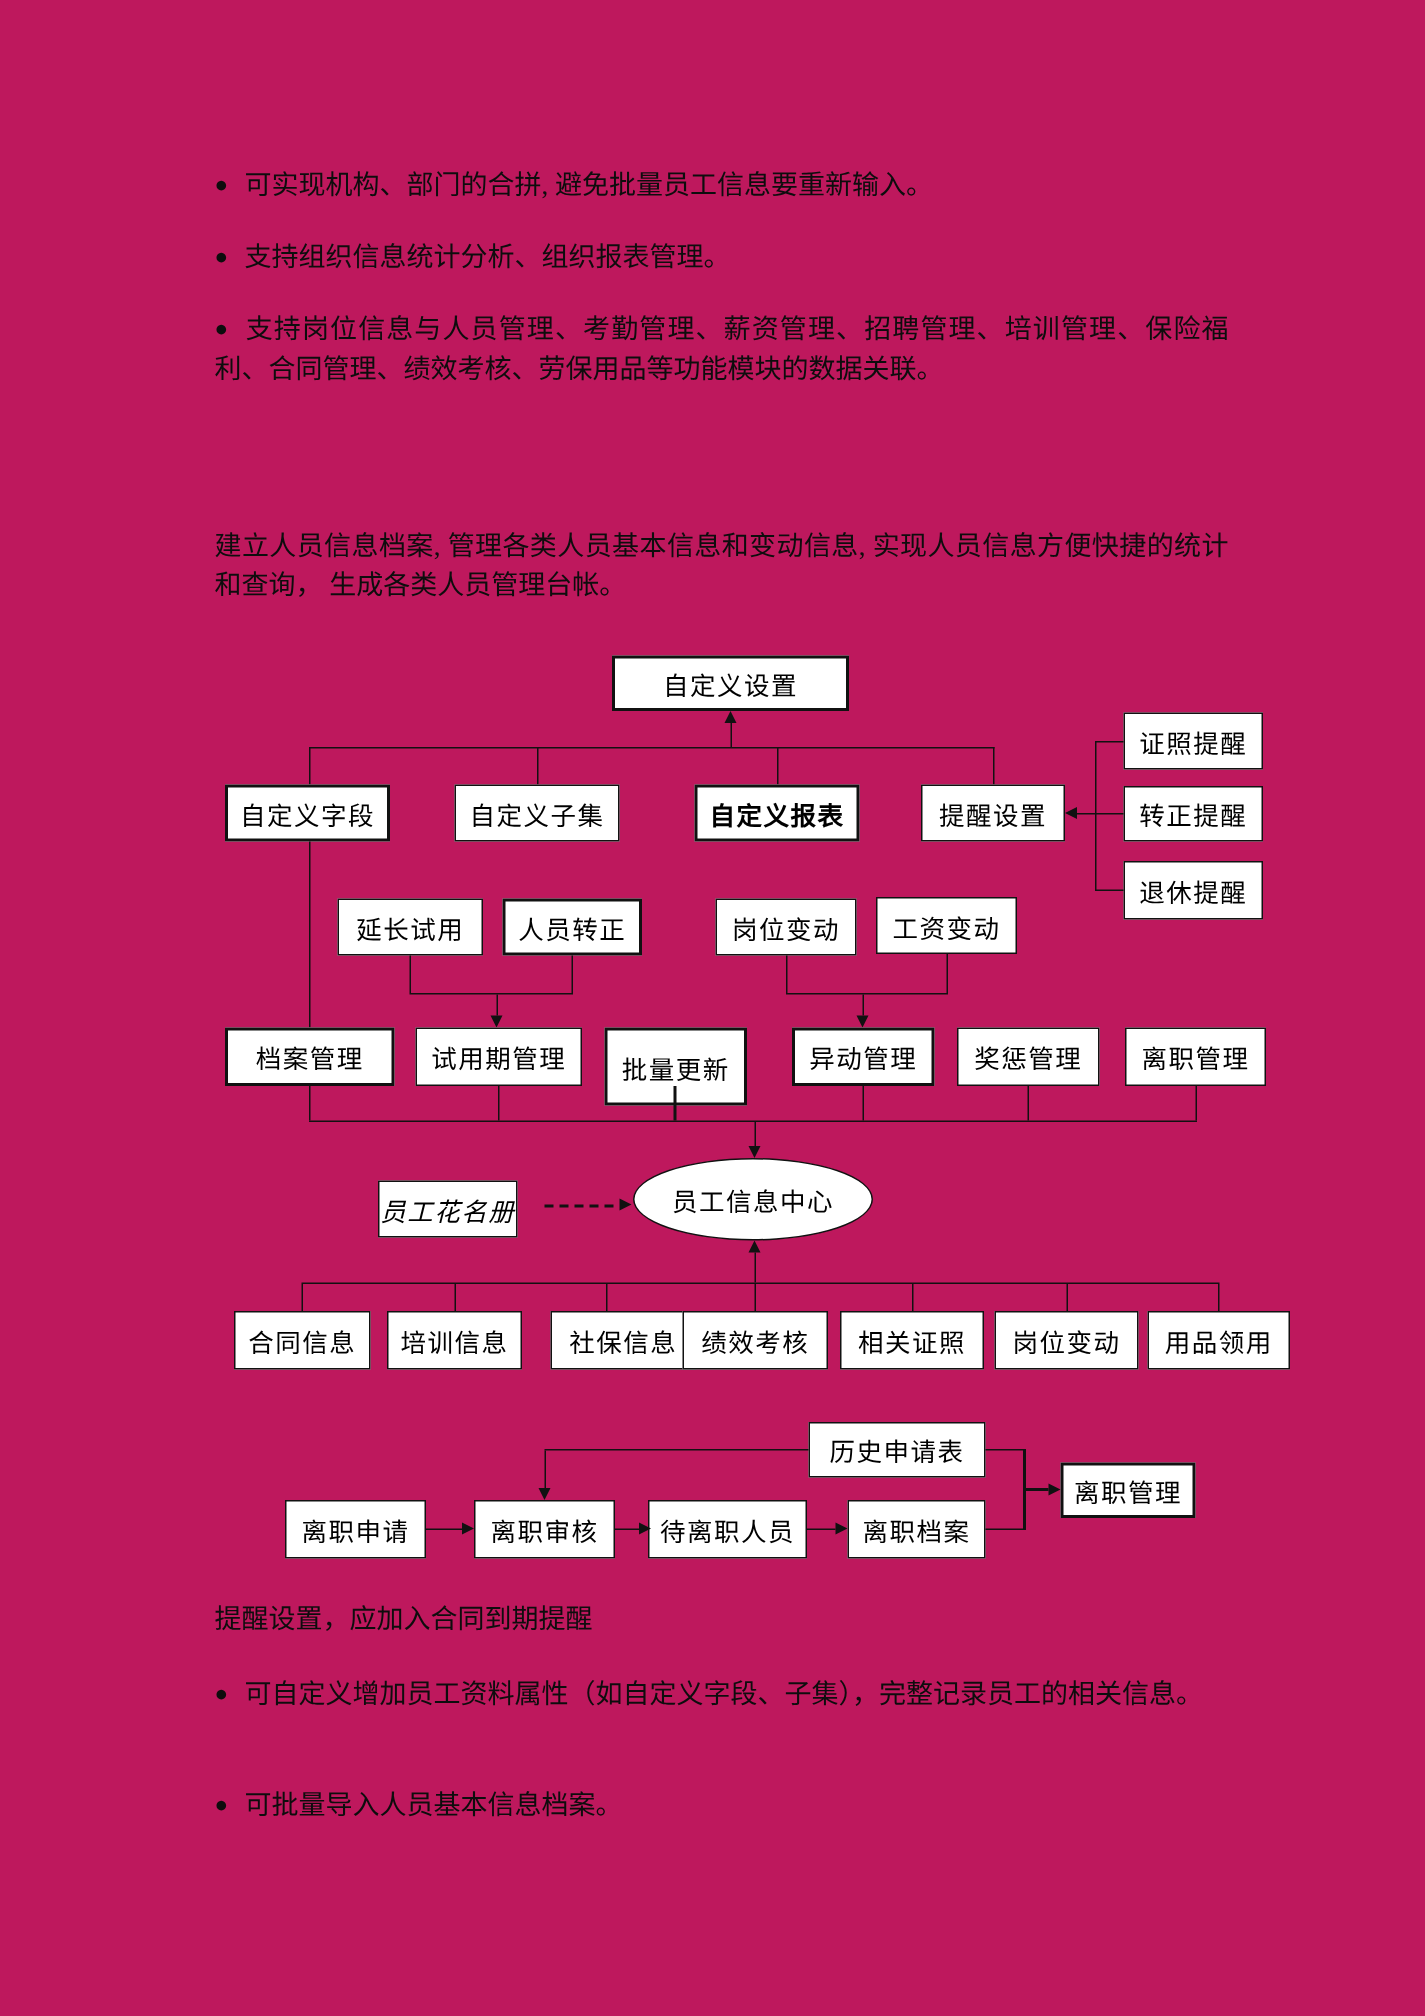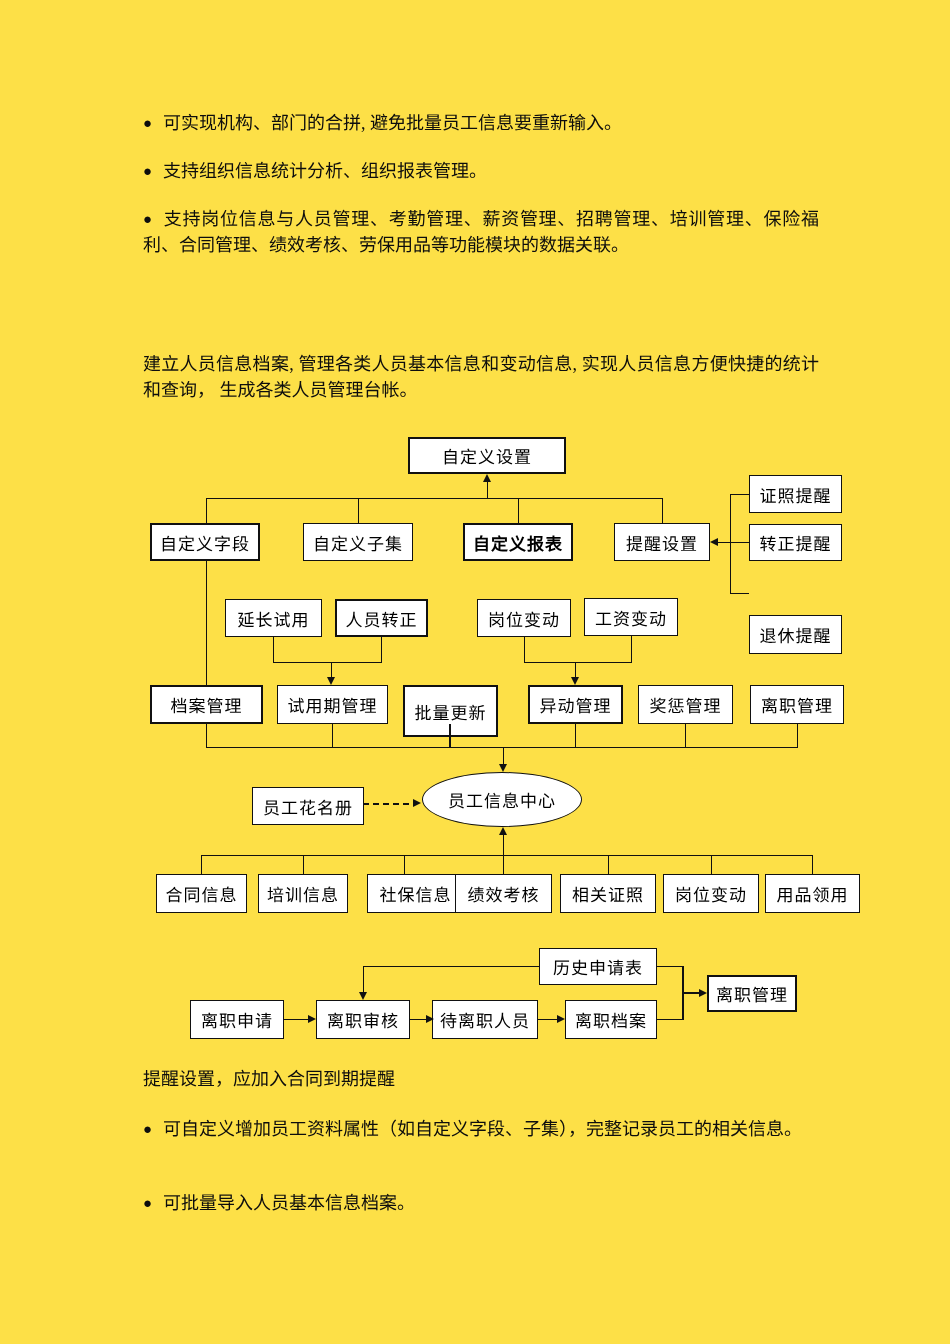--- a/index.html
+++ b/index.html
@@ -1,17 +1,17 @@
 <!DOCTYPE html>
 <html lang="zh-CN"><head>
 <meta charset="utf-8">
 <style>
   html,body{margin:0;padding:0;background:#ffffff;}
   #page{
-    position:relative;width:950px;height:1344px;background:#fde047;overflow:hidden;
+    position:relative;width:950px;height:1344px;background:#be185d;overflow:hidden;
     font-family:"Liberation Serif","DejaVu Serif",serif;color:#000;
   }
   .para{position:absolute;font-size:18px;line-height:26px;color:#0d0d0d;text-align:justify;}
   .bg{display:inline-block;margin-right:11px;font-size:15px;vertical-align:1px;}
   .heading{position:absolute;font-size:28px;line-height:34px;color:#0d0d0d;letter-spacing:1px;}
   .note{position:absolute;font-size:18px;line-height:26px;color:#0d0d0d;}
   
   .b{position:absolute;background:#fff;border:1px solid #111;box-sizing:border-box;
      display:flex;align-items:center;justify-content:center;
      font-size:17px;letter-spacing:1px;color:#000;white-space:nowrap;}
@@ -49,21 +49,21 @@
   <div class="ln" style="left:518px;top:498px;width:1px;height:25px;"></div>
   <div class="ln" style="left:662px;top:498px;width:1px;height:25px;"></div>
 
   <div class="b b2" style="left:150px;top:523px;width:110px;height:38px;">自定义字段</div>
   <div class="b" style="left:303px;top:523px;width:110px;height:38px;">自定义子集</div>
   <div class="b b2" style="left:463px;top:523px;width:110px;height:38px;font-weight:bold;">自定义报表</div>
   <div class="b" style="left:614px;top:523px;width:96px;height:38px;">提醒设置</div>
 
   <div class="b" style="left:749px;top:475px;width:93px;height:38px;">证照提醒</div>
   <div class="b" style="left:749px;top:524px;width:93px;height:37px;">转正提醒</div>
-  <div class="b" style="left:749px;top:574px;width:93px;height:39px;margin-top:41px;">退休提醒</div>
+  <div class="b" style="left:749px;top:574px;width:93px;height:39px;">退休提醒</div>
   <div class="ar ar-left" style="left:710px;top:538px;"></div>
   <div class="ln" style="left:718px;top:542px;width:31px;height:1px;"></div>
   <div class="ln" style="left:730px;top:494px;width:1px;height:100px;"></div>
   <div class="ln" style="left:730px;top:494px;width:19px;height:1px;"></div>
   <div class="ln" style="left:730px;top:593px;width:19px;height:1px;"></div>
 
   <div class="b" style="left:225px;top:599px;width:97px;height:38px;">延长试用</div>
   <div class="b b2" style="left:335px;top:599px;width:93px;height:38px;">人员转正</div>
   <div class="b" style="left:477px;top:599px;width:94px;height:38px;">岗位变动</div>
   <div class="b" style="left:584px;top:598px;width:94px;height:38px;">工资变动</div>
@@ -92,21 +92,21 @@
   <div class="ln" style="left:332px;top:724px;width:1px;height:23px;"></div>
   <div class="ln" style="left:449px;top:724px;width:2px;height:23px;"></div>
   <div class="ln" style="left:575px;top:724px;width:1px;height:23px;"></div>
   <div class="ln" style="left:685px;top:724px;width:1px;height:23px;"></div>
   <div class="ln" style="left:797px;top:724px;width:1px;height:23px;"></div>
   <div class="ln" style="left:206px;top:747px;width:592px;height:1px;"></div>
   <div class="ln" style="left:503px;top:748px;width:1px;height:16px;"></div>
   <div class="ar ar-down" style="left:499px;top:764px;"></div>
 
   <div class="b ellipse" style="left:422px;top:772px;width:160px;height:55px;">员工信息中心</div>
-  <div class="b" style="left:252px;top:787px;width:112px;height:38px;">员工花名册</div>
+  <div class="b" style="left:252px;top:787px;width:93px;height:38px;font-style:italic;">员工花名册</div>
   <div class="lnd" style="left:363px;top:803px;width:46px;"></div>
   <div class="ar ar-right" style="left:413px;top:799px;"></div>
 
   <div class="ar ar-up" style="left:499px;top:827px;"></div>
   <div class="ln" style="left:503px;top:835px;width:1px;height:20px;"></div>
   <div class="ln" style="left:201px;top:855px;width:612px;height:1px;"></div>
   <div class="ln" style="left:201px;top:856px;width:1px;height:18px;"></div>
   <div class="ln" style="left:303px;top:856px;width:1px;height:18px;"></div>
   <div class="ln" style="left:404px;top:856px;width:1px;height:18px;"></div>
   <div class="ln" style="left:503px;top:856px;width:1px;height:18px;"></div>

